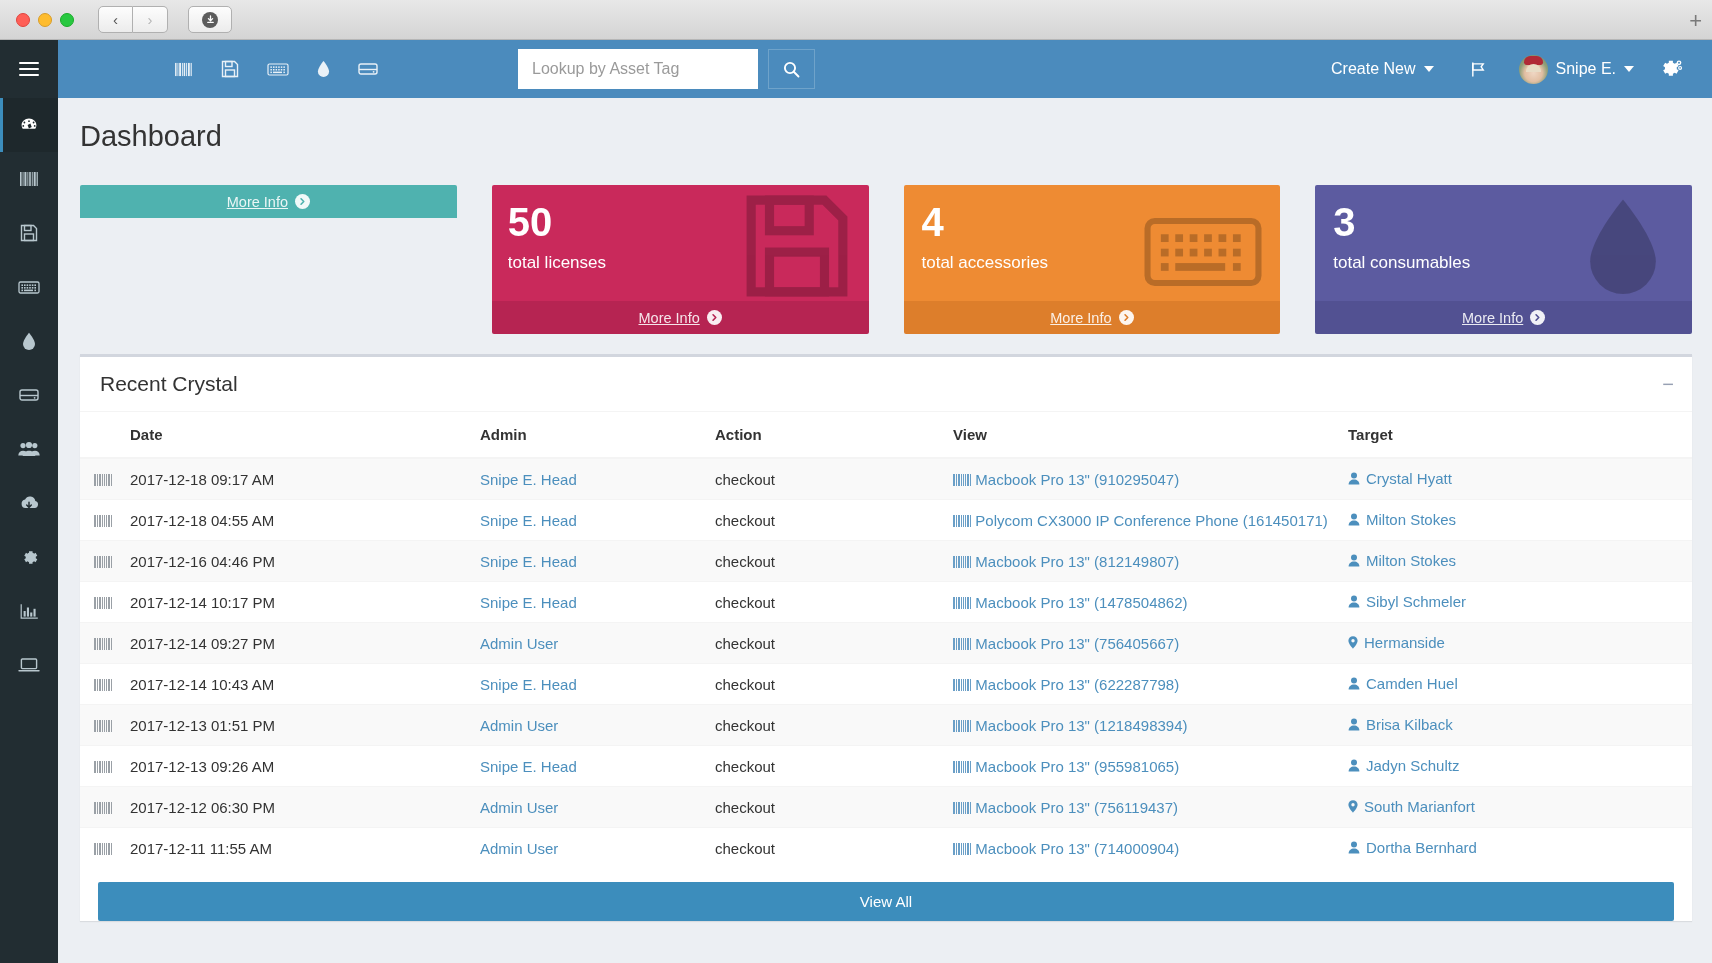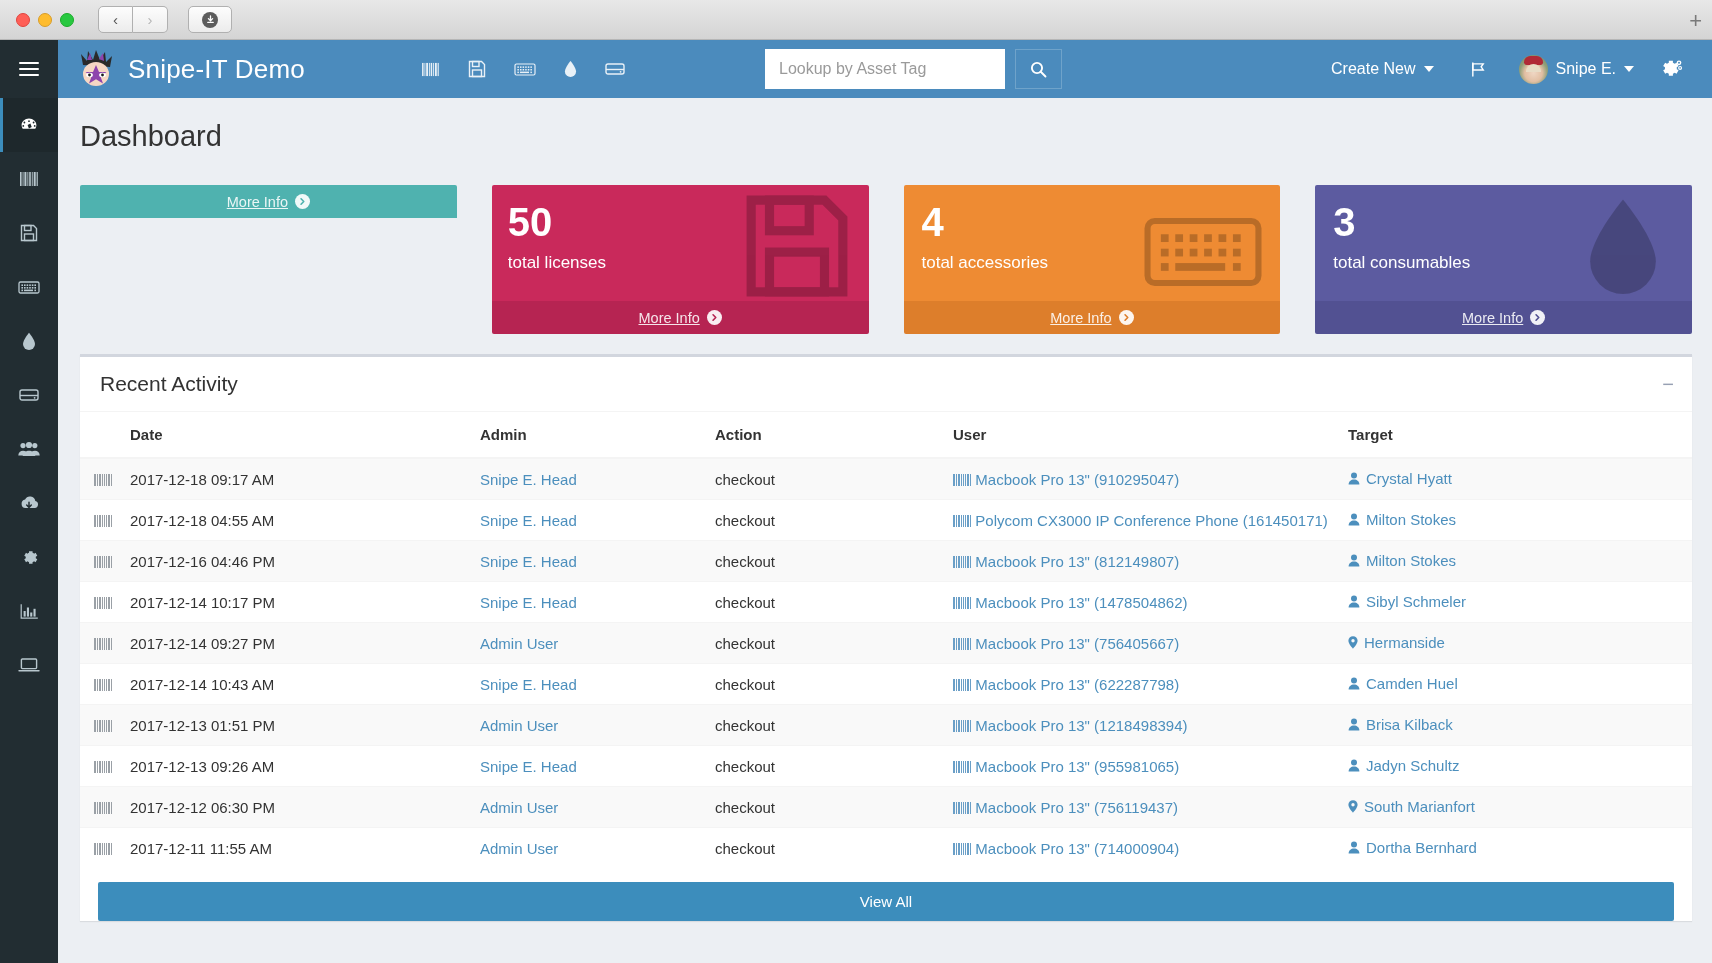--- a/index.html
+++ b/index.html
@@ -351,34 +351,20 @@
       <span>
         <svg width="22" height="16" viewBox="0 0 22 16" fill="none" stroke="currentColor" stroke-width="1.4">
             <rect x="3.4" y="2" width="15.2" height="9.6" rx="1"></rect>
             <path d="M1 13.8h20" stroke-linecap="round"></path>
           </svg>
       </span>
     </div>
   </div>
 
   <div id="navbar">
-    <div id="brand">
-      <svg id="logo-img" viewBox="0 0 44 44">
-        <path d="M9 18 L7 7 L13 14 L14 4 L19 13 L22 3 L26 13 L31 5 L32 15 L38 9 L36 20 Z" fill="#2a2a2a"></path>
-        <path d="M13 13 L16 6 L18 13 Z" fill="#8e44ad"></path>
-        <path d="M25 12 L29 6 L30 14 Z" fill="#8e44ad"></path>
-        <ellipse cx="22" cy="27" rx="13" ry="12" fill="#f6d7c4"></ellipse>
-        <path d="M22 18 L25 25 L32.5 25 L26.5 29.5 L29 36.5 L22 32.2 L15 36.5 L17.5 29.5 L11.5 25 L19 25 Z" fill="#8e44ad"></path>
-        <ellipse cx="15.5" cy="28" rx="3.4" ry="2.2" fill="#fff"></ellipse>
-        <ellipse cx="28.5" cy="28" rx="3.4" ry="2.2" fill="#fff"></ellipse>
-        <circle cx="15.5" cy="28" r="1.4" fill="#1d1d1d"></circle>
-        <circle cx="28.5" cy="28" r="1.4" fill="#1d1d1d"></circle>
-      </svg>
-      <span id="brand-title">Snipe-IT Demo</span>
-    </div>
 
     <div id="nav-icons">
       <span class="nav-icon">
         <svg width="19" height="15" viewBox="0 0 20 16" fill="currentColor">
             <rect x="1" y="1" width="1.6" height="14"></rect>
             <rect x="3.6" y="1" width="0.9" height="14"></rect>
             <rect x="5.4" y="1" width="2" height="14"></rect>
             <rect x="8.4" y="1" width="0.9" height="14"></rect>
             <rect x="10.2" y="1" width="1.6" height="14"></rect>
             <rect x="12.8" y="1" width="0.9" height="14"></rect>
@@ -559,32 +545,32 @@
             <svg width="9" height="9" viewBox="0 0 10 10">
                 <path d="M3.4 2l3 3-3 3" stroke="#525192" stroke-width="1.8" fill="none" stroke-linecap="round" stroke-linejoin="round"></path>
               </svg>
           </span>
         </a>
       </div>
     </div>
 
     <div id="panel">
       <div id="panel-head">
-        <div id="panel-title">Recent Activity</div>
+        <div id="panel-title">Recent Crystal</div>
         <div id="panel-collapse">−</div>
       </div>
 
       <table>
         <thead>
           <tr>
             <th class="col-icon"></th>
             <th class="col-date">Date</th>
             <th class="col-admin">Admin</th>
             <th class="col-action">Action</th>
-            <th class="col-item">User</th>
+            <th class="col-item">View</th>
             <th>Target</th>
           </tr>
         </thead>
         <tbody id="activity-body">
             <tr class="odd">
               <td class="col-icon"><span class="mini-barcode ">
                   <i style="width:1.5px"></i>
                   <i style="width:1px"></i>
                   <i style="width:2px"></i>
                   <i style="width:1px"></i>

